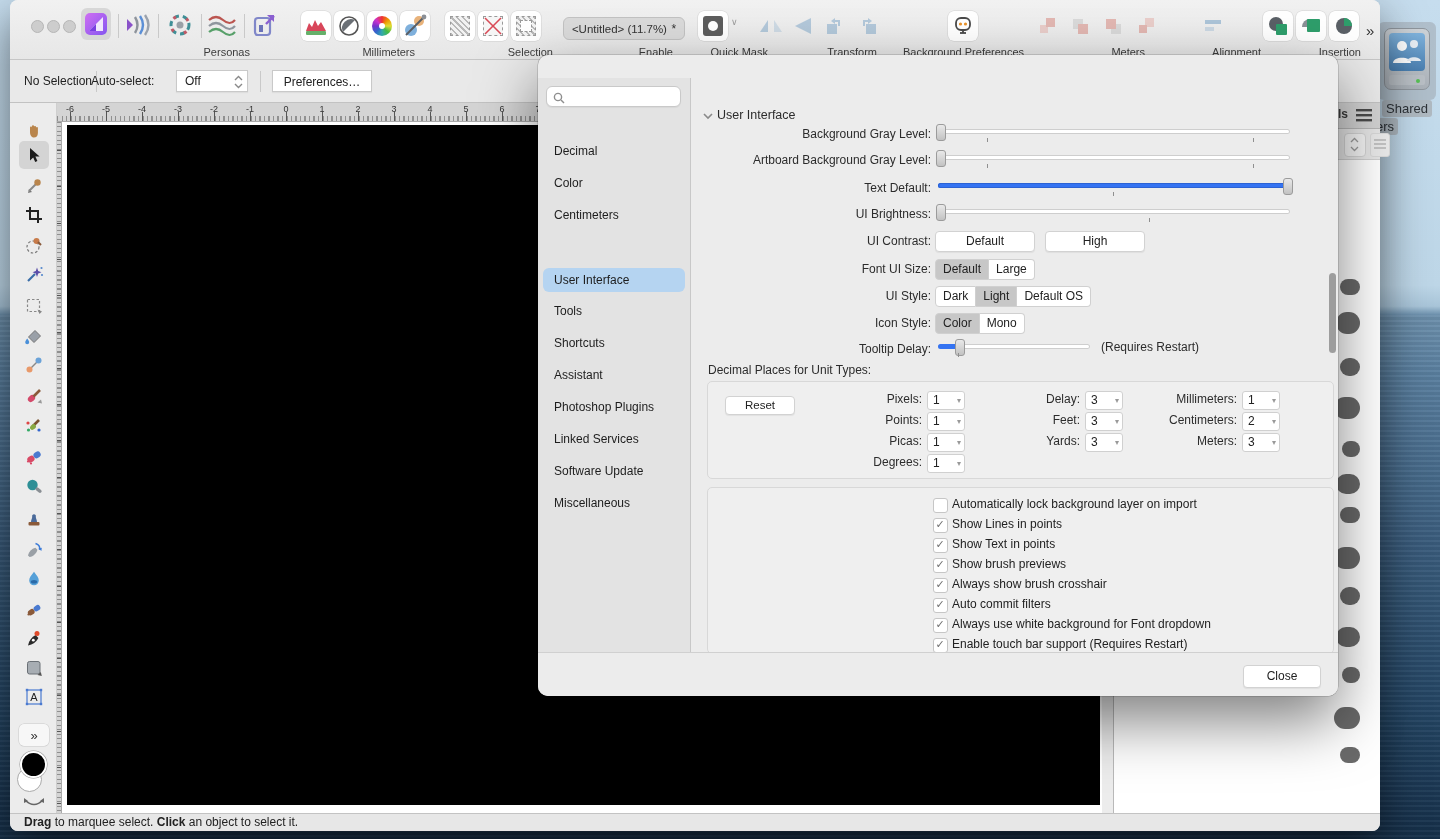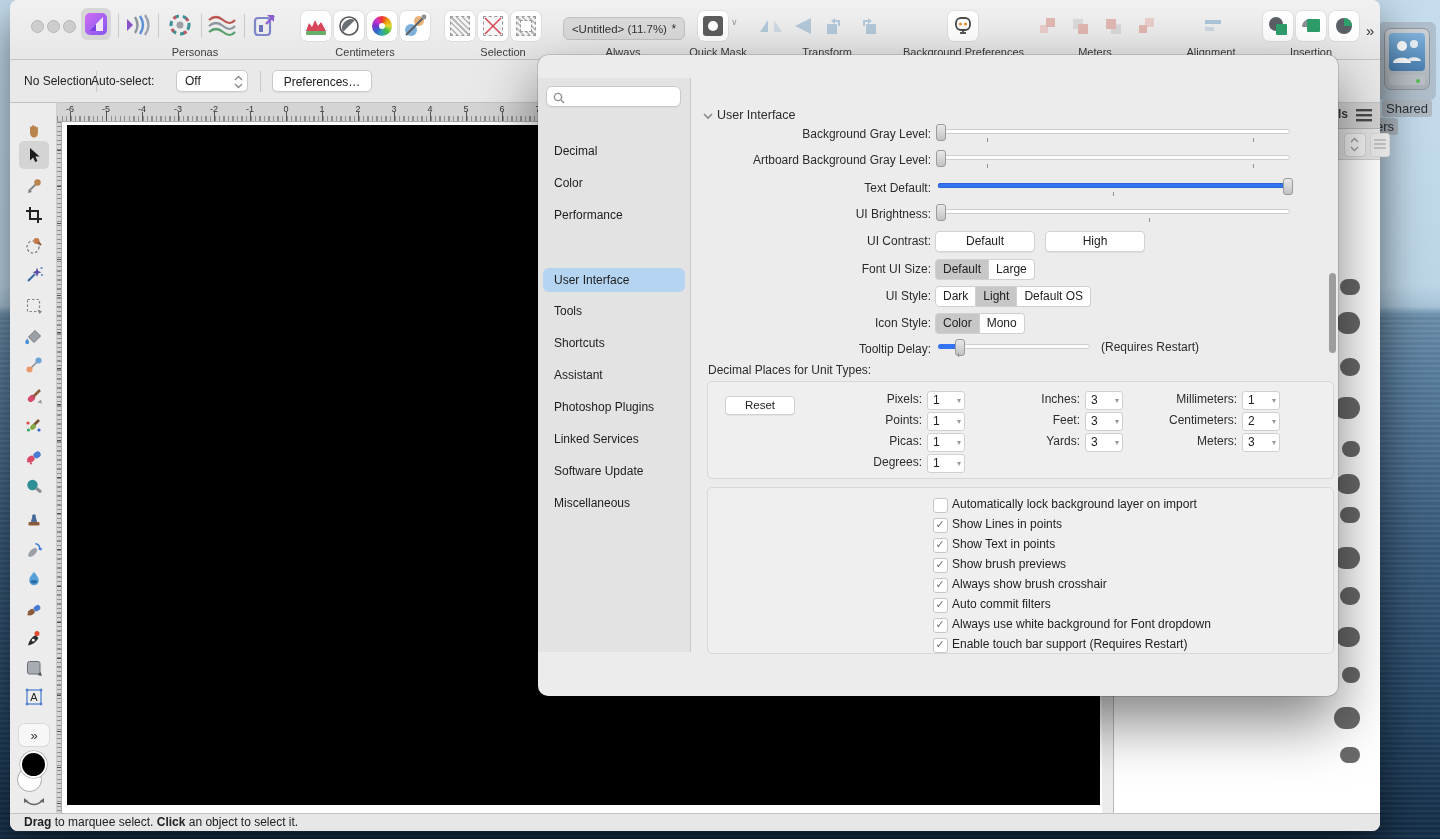--- a/index.html
+++ b/index.html
@@ -11,28 +11,28 @@
     background:linear-gradient(#c6ddee 0%,#bdd6e7 34%,#a8c4d8 36.5%,#6d90ac 37.5%,#597e9e 45%,#3a5c7c 65%,#244563 85%,#16304a 100%);}
   #desktop .waves{position:absolute;left:0;top:315px;width:100%;height:524px;
     background:repeating-linear-gradient(180deg,rgba(255,255,255,.04) 0 2px,rgba(0,0,0,.05) 2px 5px);}
   .desk-label{background:rgba(170,176,182,.8);border-radius:3px;color:#2e3338;font-size:13px;padding:0 4px;line-height:17px}
   
   #appwin{left:10px;top:0;width:1370px;height:831px;background:#ececec;border-radius:8px;
     box-shadow:0 18px 45px rgba(0,0,0,.55);z-index:5}
   .toolbar{left:10px;top:0;width:1370px;height:60px;background:linear-gradient(#f1f1f1,#e7e7e7);
     border-bottom:1px solid #c6c6c6;border-radius:8px 8px 0 0;z-index:8}
   .wdot{width:13px;height:13px;border-radius:50%;background:#cdcdcd;border:1px solid #b6b6b6}
-  .grouplabel{font-size:11px;color:#3c3c3c;text-align:center;white-space:nowrap}
+  .grouplabel{font-size:11px;color:#3c3c3c;text-align:right;white-space:nowrap}
   .tbtn{background:#fff;border-radius:6px;box-shadow:0 0 0 .5px rgba(0,0,0,.12)}
   .vdiv{width:1px;background:#c9c9c9}
   .hatch{background:repeating-linear-gradient(45deg,#b9b9b9 0 1.5px,#f2f2f2 1.5px 4px);border:1px dashed #9a9a9a}
   
   .ctxbar{left:10px;top:60px;width:1370px;height:43px;background:#e9e9e9;border-bottom:1px solid #c2c2c2;z-index:8}
   .ctxtext{font-size:12px;color:#222;line-height:43px}
-  .field{background:#fff;border:1px solid #c9c9c9;border-radius:5px;font-size:12px;color:#222;
+  .field{background:#fff;border:1px solid #c9c9c9;border-radius:0;font-size:12px;color:#222;
     box-shadow:0 1px 1px rgba(0,0,0,.05)}
   
   #toolcol{left:10px;top:103px;width:47px;height:712px;background:#ececec;border-right:1px solid #cfcfcf;z-index:7}
   .tool{position:absolute;left:9px;width:30px;height:28px;border-radius:5px;display:flex;align-items:center;justify-content:center}
   .tool.sel{background:#d4d4d4}
   
   #hruler{left:57px;top:103px;width:1045px;height:19px;background:#d4d4d4;border-bottom:1px solid #aaa;z-index:6;overflow:hidden}
   #hruler .minor{position:absolute;left:0;bottom:0;width:100%;height:5px;
      background:repeating-linear-gradient(90deg,#909090 0 1px,transparent 1px 4.5px)}
   #vruler{left:47px;top:122px;width:15px;height:693px;background:#d4d4d4;border-right:1px solid #aaa;z-index:6;overflow:hidden}
@@ -185,21 +185,21 @@
     <div class="abs" style="left:12px;top:12px;width:6px;height:6px;border-radius:50%;background:#fff"></div>
   </div>
   <div class="abs tbtn" style="left:390px;top:11px;width:30px;height:30px">
     <svg width="30" height="30">
         <circle cx="11" cy="19" r="6" fill="#7fb0dc"></circle>
         <circle cx="19" cy="10" r="5" fill="#e8b27a"></circle>
         <line x1="6" y1="24" x2="24" y2="6" stroke="#5a5f66" stroke-width="2"></line>
         <circle cx="24" cy="6" r="2.4" fill="#8a8f96"></circle>
       </svg>
   </div>
-  <div class="abs grouplabel" style="left:305px;top:46px;width:100px">Centimeters</div>
+  <div class="abs grouplabel" style="left:305px;top:46px;width:100px">Millimeters</div>
 
   <div class="abs tbtn" style="left:435px;top:11px;width:30px;height:30px">
     <div class="abs hatch" style="left:5px;top:5px;width:20px;height:20px"></div>
   </div>
   <div class="abs tbtn" style="left:468px;top:11px;width:30px;height:30px">
     <div class="abs hatch" style="left:5px;top:5px;width:20px;height:20px;background:#f6f6f6"></div>
     <svg class="abs" style="left:5px;top:5px" width="20" height="20">
         <line x1="2" y1="2" x2="18" y2="18" stroke="#d84a56" stroke-width="1.6"></line>
         <line x1="18" y1="2" x2="2" y2="18" stroke="#d84a56" stroke-width="1.6"></line>
       </svg>
@@ -207,21 +207,21 @@
   <div class="abs tbtn" style="left:501px;top:11px;width:30px;height:30px">
     <div class="abs hatch" style="left:5px;top:5px;width:20px;height:20px"></div>
     <div class="abs" style="left:9px;top:9px;width:12px;height:12px;background:#fff;border:1px dashed #9a9a9a"></div>
   </div>
   <div class="abs grouplabel" style="left:443px;top:46px;width:100px">Selection</div>
 
   <div class="abs" style="left:553px;top:17px;width:122px;height:23px;background:#dadada;border:1px solid #c2c2c2;border-radius:6px;text-align:center">
     <span style="font-size:11.5px;color:#333;line-height:22px">&lt;Untitled&gt; (11.7%)</span>
     <span style="font-size:12px;color:#333;line-height:22px">*</span>
   </div>
-  <div class="abs grouplabel" style="left:563px;top:46px;width:100px">Always</div>
+  <div class="abs grouplabel" style="left:563px;top:46px;width:100px">Enable</div>
 
   <div class="abs tbtn" style="left:688px;top:11px;width:30px;height:30px">
     <div class="abs" style="left:5px;top:5px;width:20px;height:20px;background:#5d5d5d;border-radius:3px">
       <div class="abs" style="left:5px;top:5px;width:10px;height:10px;border-radius:50%;background:#fff"></div>
     </div>
   </div>
   <div class="abs" style="left:721px;top:17px;font-size:9px;color:#9a9a9a">∨</div>
   <div class="abs grouplabel" style="left:658px;top:46px;width:100px">Quick Mask</div>
 
   <div class="abs" style="left:748px;top:14px;opacity:.45">
@@ -624,21 +624,21 @@
   <div id="sidebar">
     <div class="abs field" style="left:8px;top:8px;width:135px;height:21px;border-radius:6px">
       <svg style="position:absolute;left:6px;top:5px" width="12" height="12">
           <circle cx="5" cy="5" r="3.6" fill="none" stroke="#8e8e8e" stroke-width="1.4"></circle>
           <line x1="8" y1="8" x2="11" y2="11" stroke="#8e8e8e" stroke-width="1.4"></line>
         </svg>
     </div>
     <div class="sb-sel" style="top:190px"></div>
     <div class="sb-item" style="top:62px">Decimal</div>
     <div class="sb-item" style="top:94px">Color</div>
-    <div class="sb-item" style="top:126px">Performance</div>
+    <div class="sb-item" style="top:126px">Centimeters</div>
     <div class="sb-item" style="top: 191px;">User Interface</div>
     <div class="sb-item" style="top:222px">Tools</div>
     <div class="sb-item" style="top:254px">Shortcuts</div>
     <div class="sb-item" style="top:286px">Assistant</div>
     <div class="sb-item" style="top:318px">Photoshop Plugins</div>
     <div class="sb-item" style="top:350px">Linked Services</div>
     <div class="sb-item" style="top:382px">Software Update</div>
     <div class="sb-item" style="top:414px">Miscellaneous</div>
   </div>
 
@@ -718,21 +718,21 @@
     <div class="ufield" style="left:236px;top:355px">
         <span class="num">1</span>
         <span class="chv">▾</span>
       </div>
     <div class="ulabel" style="left:111px;top:377px">Degrees:</div>
     <div class="ufield" style="left:236px;top:376px">
         <span class="num">1</span>
         <span class="chv">▾</span>
       </div>
 
-    <div class="ulabel" style="left:269px;top:314px">Inches:</div>
+    <div class="ulabel" style="left:269px;top:314px">Delay:</div>
     <div class="ufield" style="left:394px;top:313px">
         <span class="num">3</span>
         <span class="chv">▾</span>
       </div>
     <div class="ulabel" style="left:269px;top:335px">Feet:</div>
     <div class="ufield" style="left:394px;top:334px">
         <span class="num">3</span>
         <span class="chv">▾</span>
       </div>
     <div class="ulabel" style="left:269px;top:356px">Yards:</div>
@@ -771,13 +771,16 @@
     <div class="cbox on" style="left:242px;top:520px"></div>
     <div class="cblabel" style="left:261px;top:519px">Auto commit filters</div>
     <div class="cbox on" style="left:242px;top:540px"></div>
     <div class="cblabel" style="left:261px;top:539px">Always use white background for Font dropdown</div>
     <div class="cbox on" style="left:242px;top:560px"></div>
     <div class="cblabel" style="left:261px;top:559px">Enable touch bar support (Requires Restart)</div>
 
     <div class="scrollthumb" style="left:638px;top:195px;height:80px"></div>
   </div>
 
+  <div class="dlg-footer">
+    <div class="pushbtn" style="left:705px;top:12px;width:76px;height:21px;line-height:21px">Close</div>
+  </div>
 </div>
 
 </body></html>

